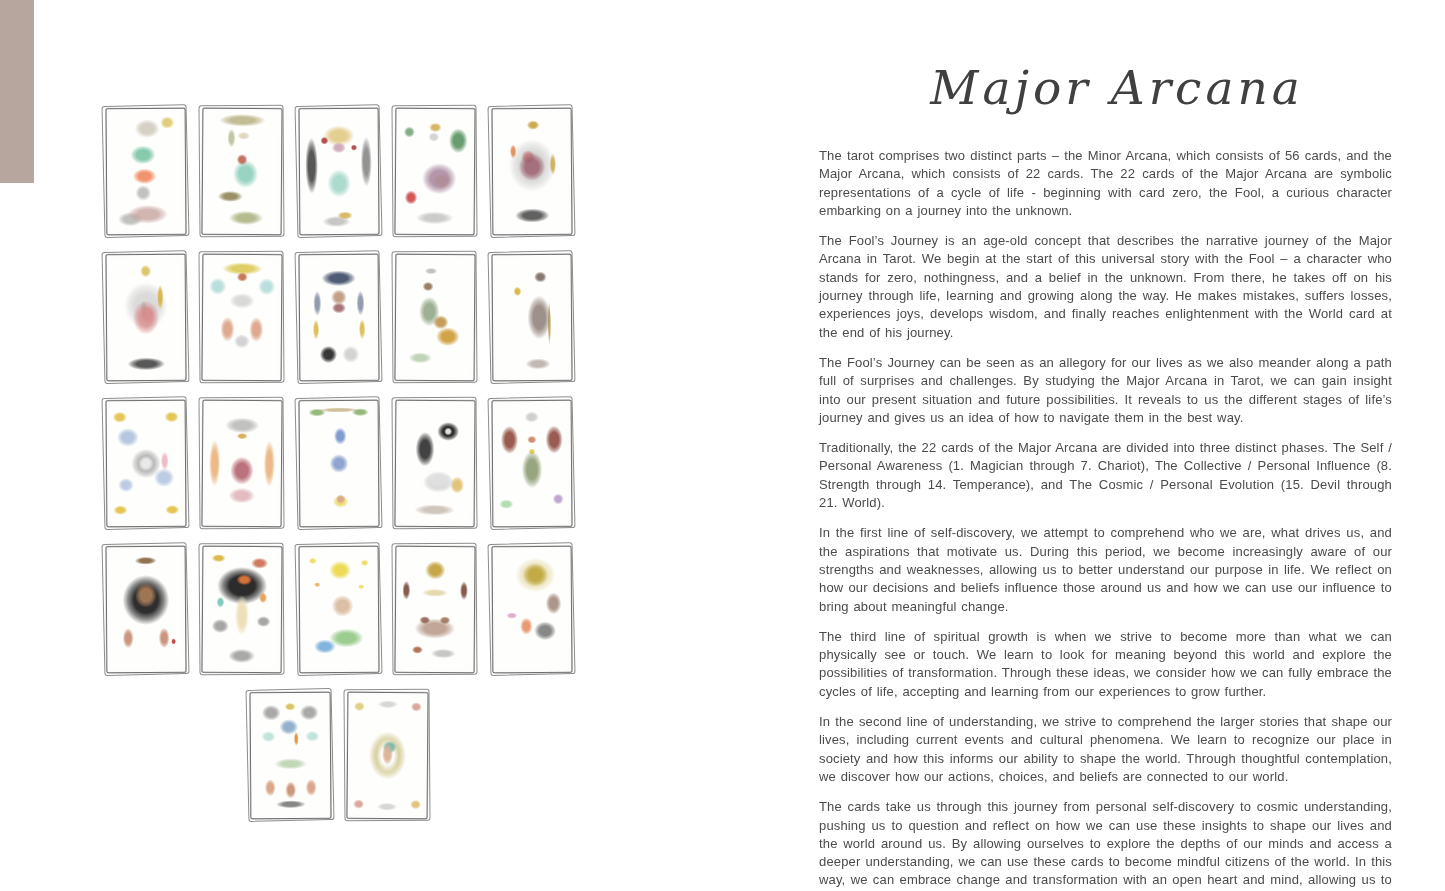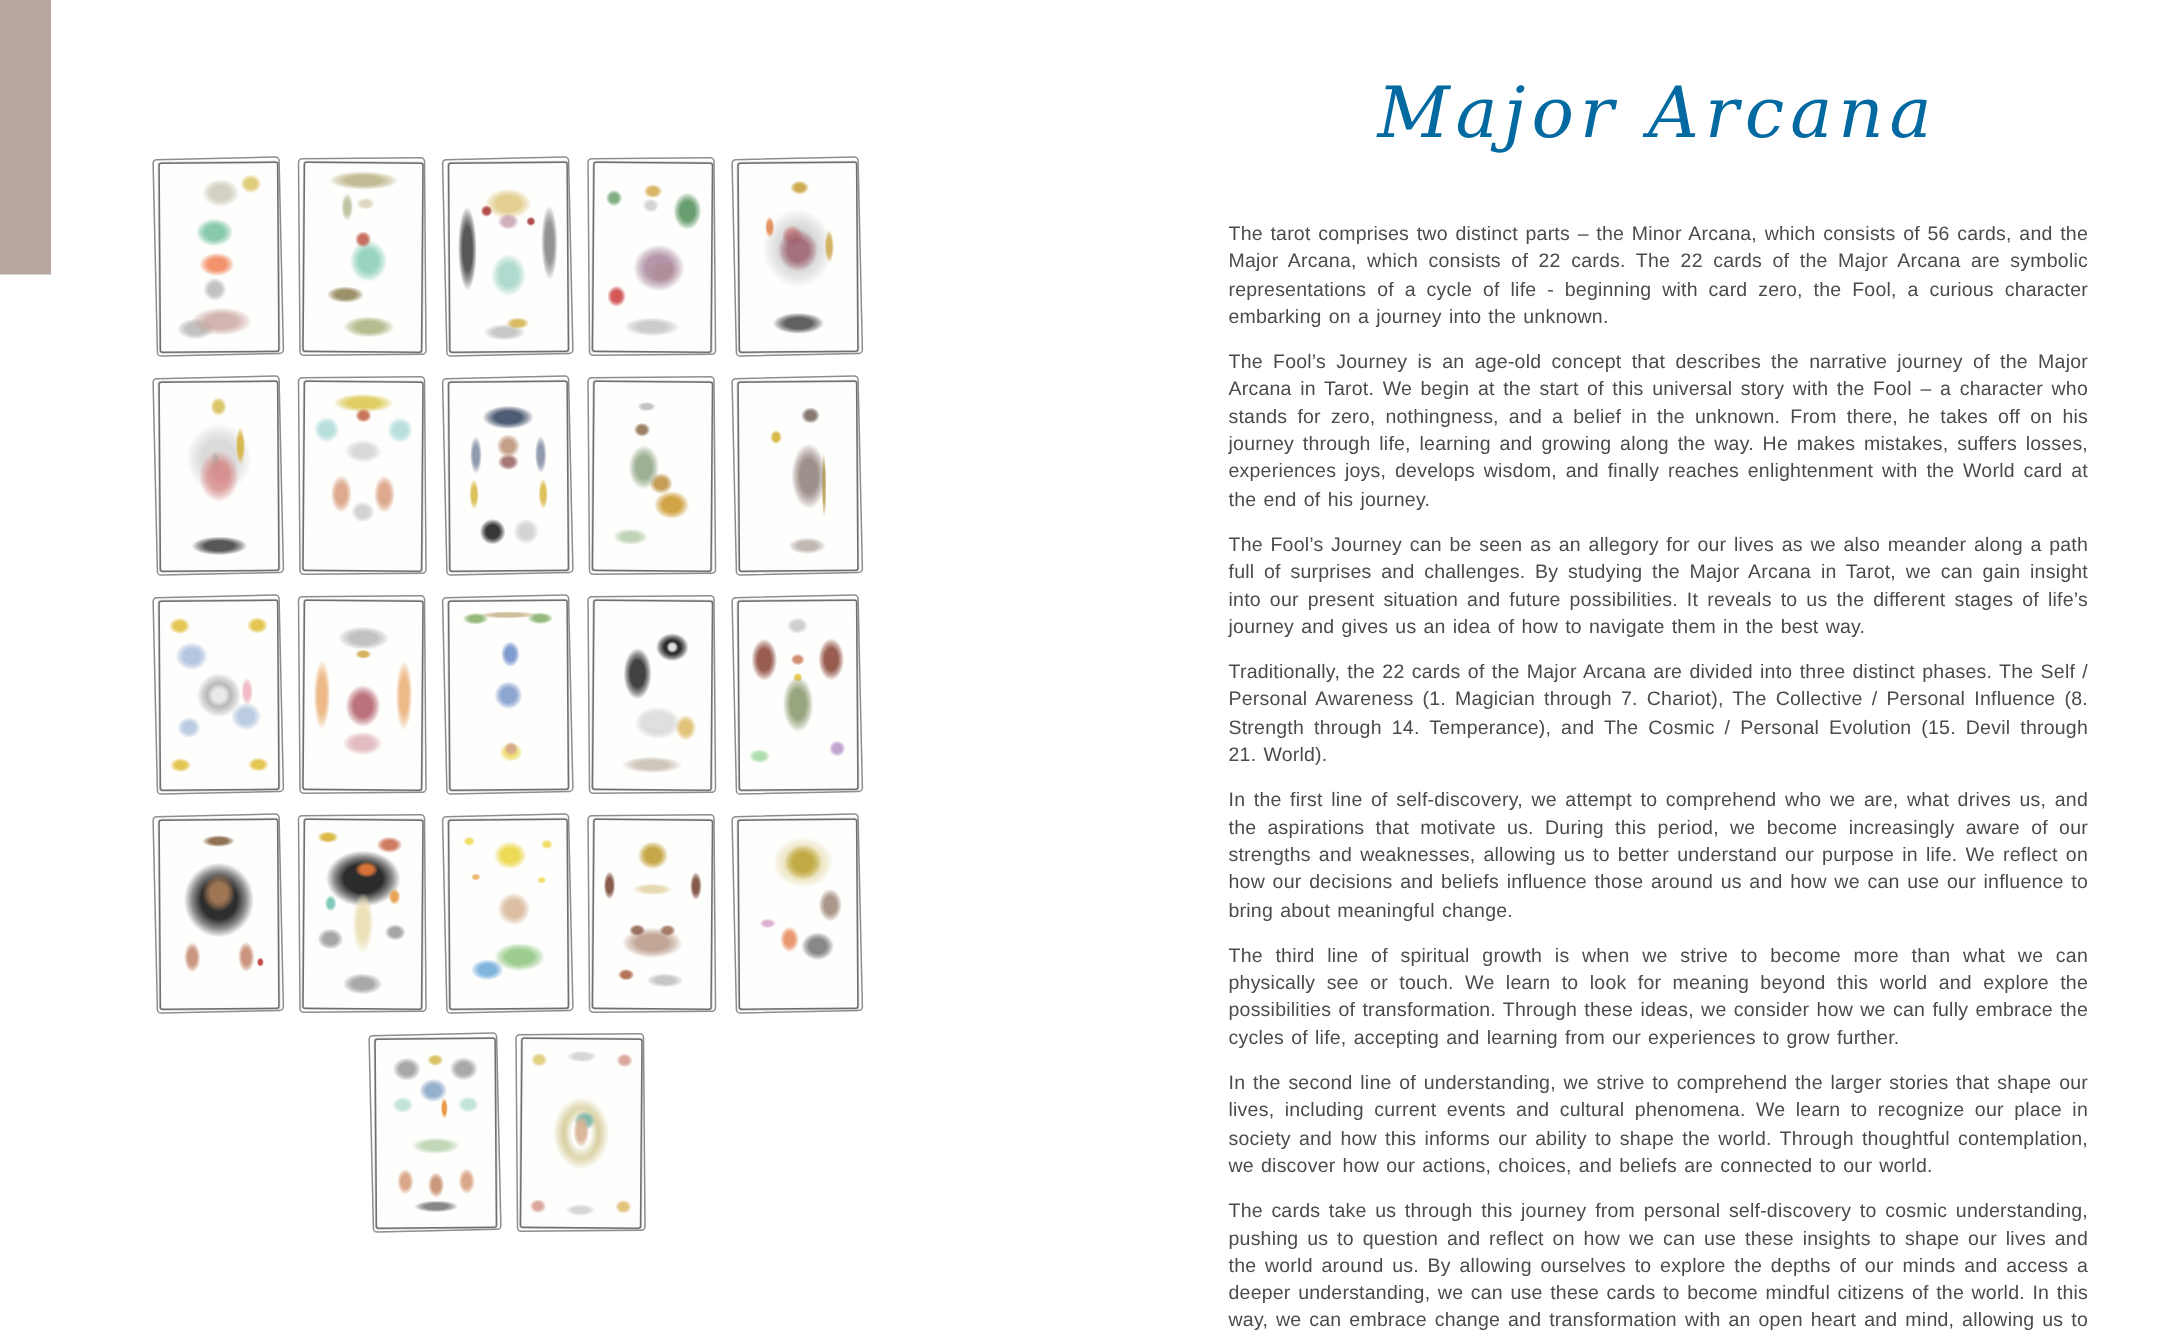--- a/index.html
+++ b/index.html
@@ -27,23 +27,23 @@
   .tcard:nth-child(even){transform:rotate(0.45deg);}
   .tcard:nth-child(odd){transform:rotate(-0.4deg);}
   .tcard .art{
     position:absolute;inset:3px;border-radius:1px;
     background-color:#fefefd;background-repeat:no-repeat;
   }
 
   
   .right-page{position:absolute;left:722px;top:0;width:723px;height:891px;}
   .page-title{
-    position:absolute;top:48px;left:96px;width:574px;margin:0;
+    position:absolute;top:48px;left:96px;width:574px;margin:12px;
     text-align:center;font-family:"DejaVu Serif",serif;font-style:italic;
-    font-weight:400;font-size:47px;letter-spacing:4px;color:#0369a1;
+    font-weight:400;font-size:47px;letter-spacing:4px;color:#404040;
     white-space:nowrap;
   }
   .text-col{position:absolute;top:147px;left:97px;width:573px;}
   .text-col p{
     margin:0 0 12px 0;font-size:13px;line-height:18.3px;
     text-align:justify;color:#4b4b4b;letter-spacing:0.15px;word-spacing:1px;
   }
 </style>
 </head>
 <body>

